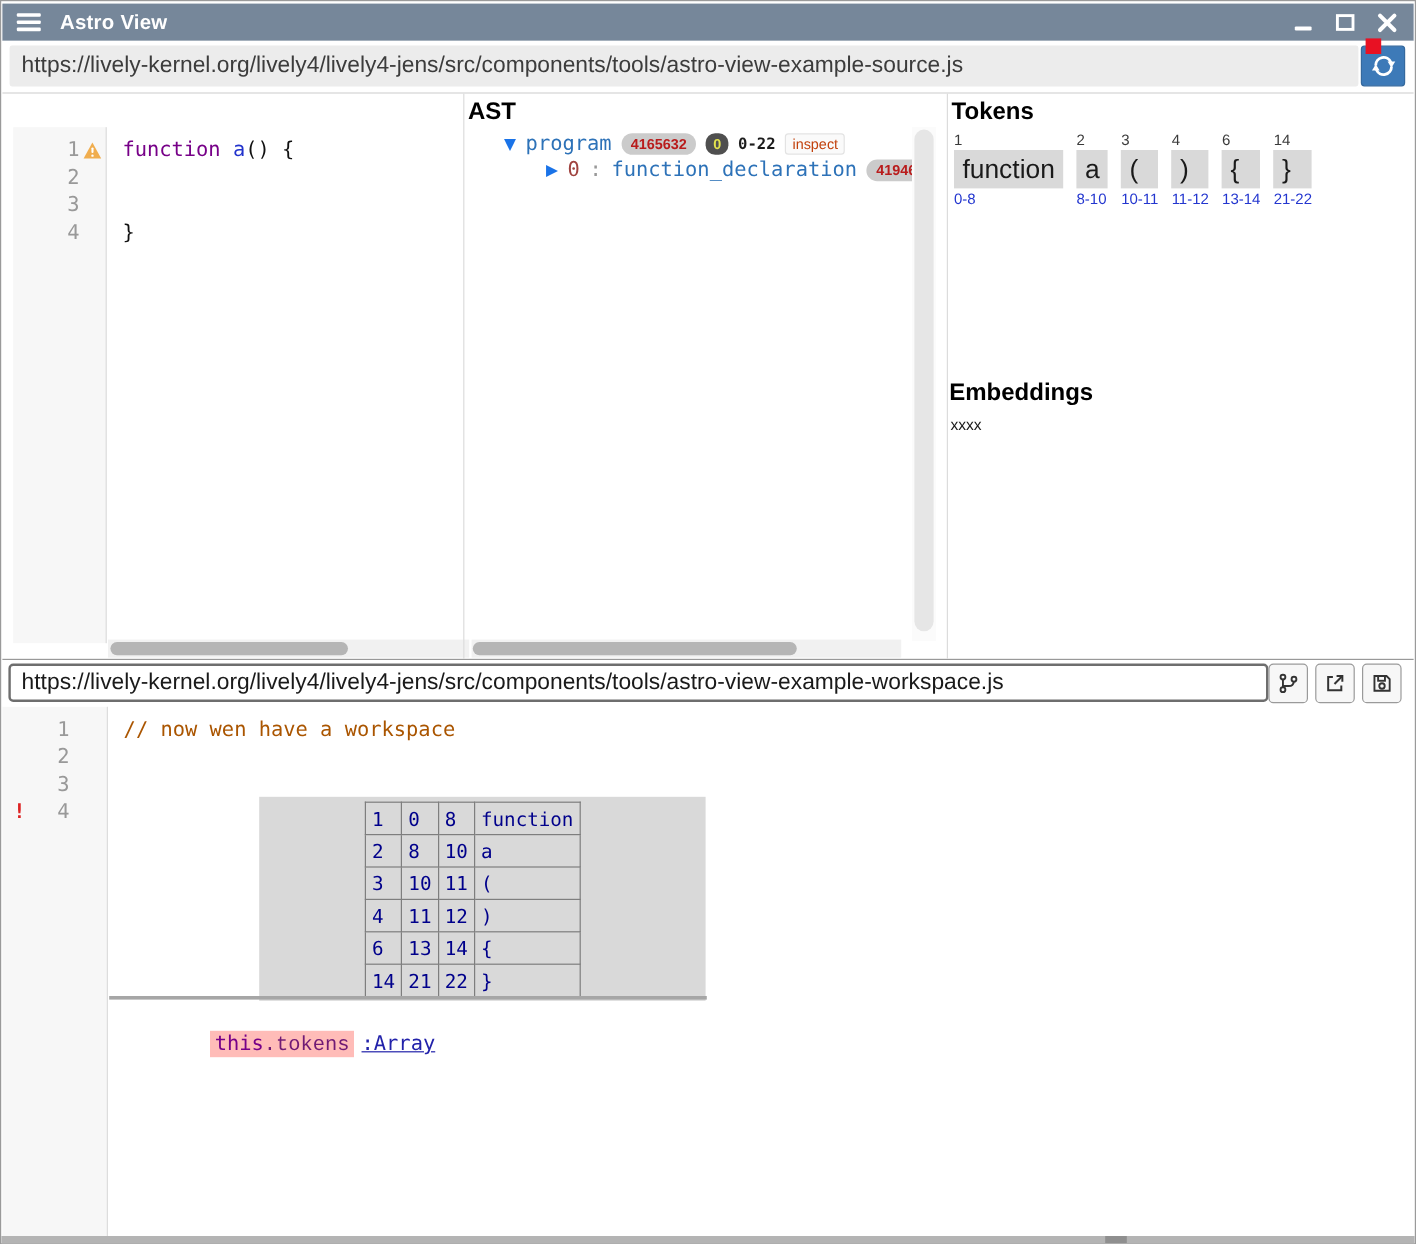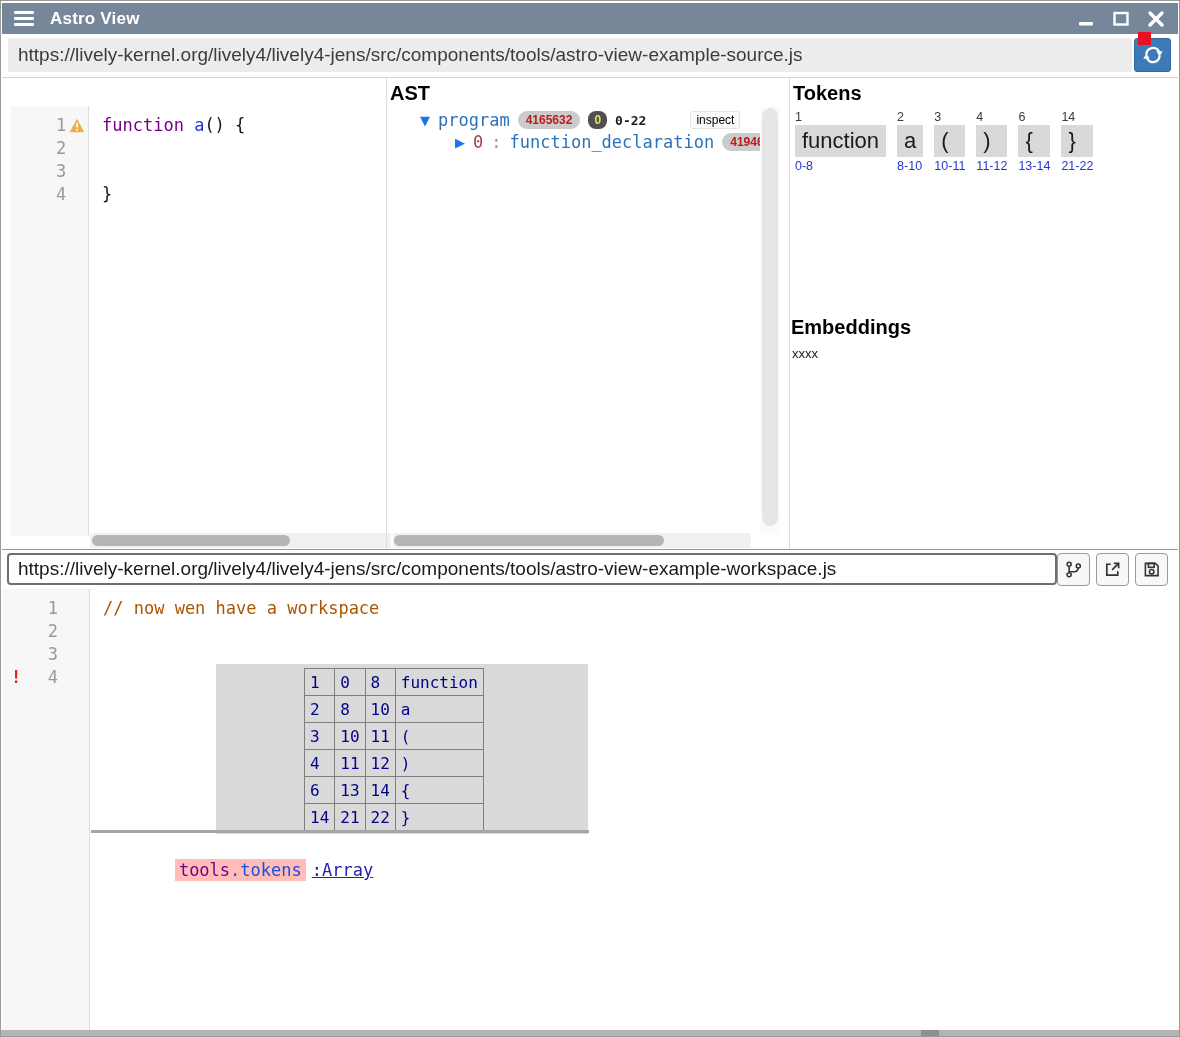--- a/index.html
+++ b/index.html
@@ -71,22 +71,22 @@
   .ast-row2 { top:54px; padding-left:68px; }
   .tri { color:#1a73e8; font-size:13px; cursor:pointer; font-family:"DejaVu Sans", sans-serif; }
   .ast-label { color:#2d72b8; cursor:pointer; }
   .ast-idx { color:#a0433f; }
   .ast-colon { color:#999; }
   .badge-id { background:#cbcbcb; color:#b91c1c; font-family:"Liberation Sans",sans-serif;
               font-size:12px; font-weight:bold; border-radius:9px; padding:2px 8px; }
   .badge-count { background:#4f4f4f; color:#e3e34d; font-family:"Liberation Sans",sans-serif;
                  font-size:12px; font-weight:bold; border-radius:8px; padding:2px 6px; }
   .ast-range { font-size:13px; font-weight:bold; color:#1c1c1c; }
-  .inspect-pill { color:#000000; background:#fafafa; border:1px solid #e3e3e3; border-radius:3px;
-                  font-family:"Liberation Sans",sans-serif; font-size:12px; padding:1px 5px; cursor:pointer;margin-left:36px; }
+  .inspect-pill { color:#c2410c; background:#fafafa; border:1px solid #e3e3e3; border-radius:3px;
+                  font-family:"Liberation Sans",sans-serif; font-size:12px; padding:1px 5px; cursor:pointer; }
   .ast-vscroll { position:absolute; right:1px; top:28px; bottom:15px; width:20px; background:#fbfbfb; z-index:3; }
   .ast-vscroll .vthumb { position:absolute; left:2px; right:2px; top:2px; bottom:8px; background:#e6e6e6; border-radius:8px; }
   
   .token-strip { position:absolute; left:5px; top:32px; display:flex; gap:11px; }
   .token { display:flex; flex-direction:column; }
   .token .t-index { font-size:12.5px; color:#3a3a3a; height:15px; }
   .token .t-chip { background:#d9d9d9; color:#1a1a1a; font-size:22px; line-height:32px; height:32px;
                    padding:0 7px; cursor:pointer; white-space:pre; }
   .token .t-range { font-size:12.5px; color:#2336cf; height:15px; margin-top:2px; }
   .embed-title { position:absolute; left:1px; top:238px; font-size:20px; font-weight:bold; }
@@ -119,21 +119,21 @@
   .tok-table { position:absolute; left:213px; top:79px; border-collapse:collapse; z-index:2;
                font-family:"DejaVu Sans Mono", monospace; font-size:16px; color:#00008b; table-layout:fixed; }
   .tok-table th, .tok-table td { border:1px solid #7e7e7e; background:#d9d9d9; height:27px;
                padding:0 5px; text-align:left; font-weight:normal; white-space:pre; overflow:hidden; }
   .tok-table th { font-weight:bold; }
   .col-id{width:62px;} .col-start{width:64px;} .col-end{width:62px;} .col-value{width:96px;}
   .widget-divider { position:absolute; left:0; top:241px; width:498px; height:3px; background:#a6a6a6; z-index:3; }
   .annot { position:absolute; left:2px; top:245px; height:24px; line-height:24px; white-space:pre; z-index:4; }
   .annot .target { background:#ffbcb8; padding:1px 4px; }
   .annot .kw-this { color:#770088; }
-  .annot .prop { color:#1d4ed8; }
+  .annot .prop { color:#701a75;font-family:Liberation Mono, monospace; }
   .annot .type-link { color:#2222aa; text-decoration:underline; margin-left:6px; cursor:pointer; }
   
   .bottombar { position:absolute; left:0; right:0; bottom:0; height:6px; background:#b4b4b4; }
   .bottombar .bthumb { position:absolute; left:920px; top:0; width:18px; height:6px; background:#8f8f8f; }
   svg { display:block; }
 </style>
 </head>
 <body>
 
 <div class="window">
@@ -367,21 +367,21 @@
           <td>21</td>
           <td>22</td>
           <td>}</td>
         </tr>
       </tbody>
         </table>
 
       <div class="widget-divider"></div>
 
       <div class="annot">
-        <span class="target"><span class="kw-this">tools</span><span class="prop">.tokens</span></span><span class="type-link">:Array</span>
+        <span class="target"><span class="kw-this">this</span><span class="prop">.tokens</span></span><span class="type-link">:Array</span>
       </div>
     </div>
   </div>
 
   <div class="bottombar">
     <div class="bthumb"></div>
   </div>
 
 </div>
 

